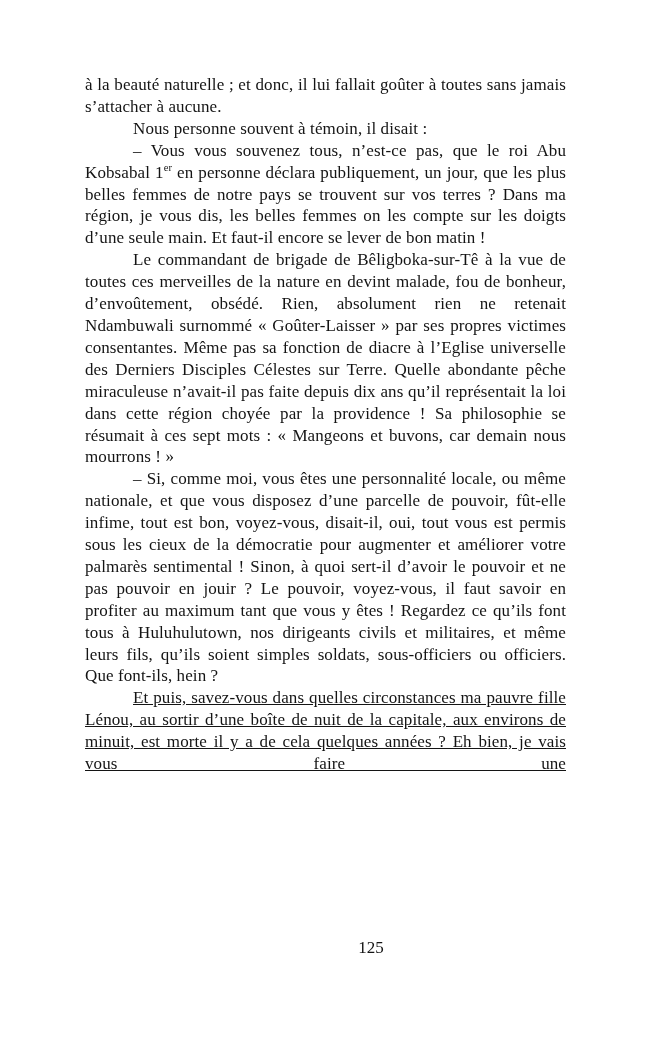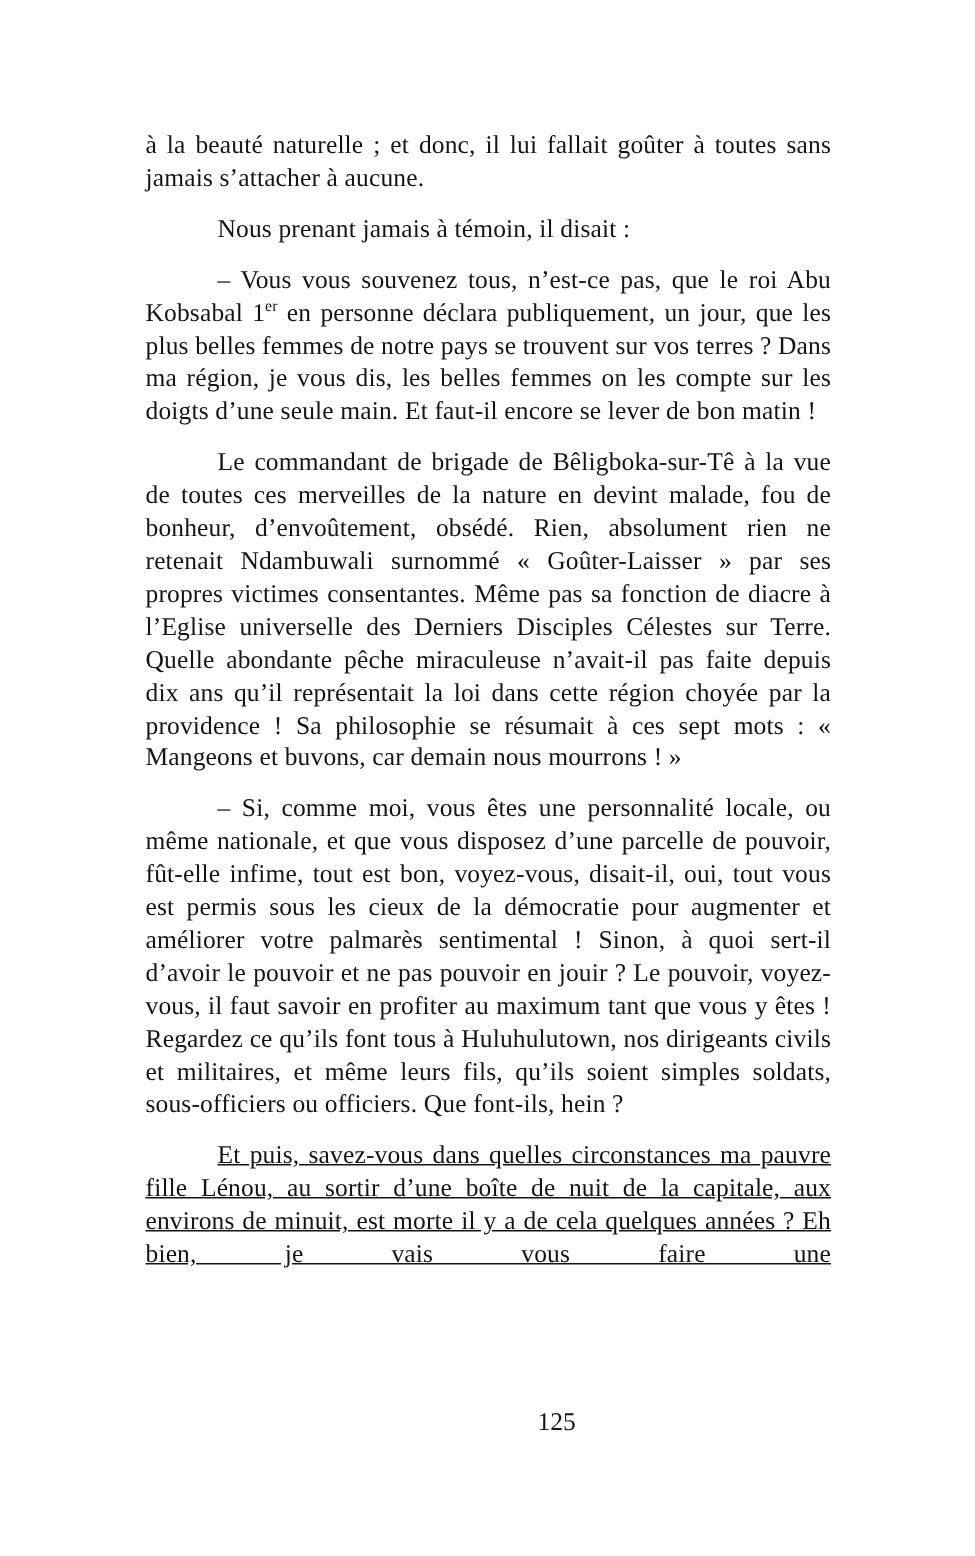--- a/index.html
+++ b/index.html
@@ -19,21 +19,21 @@
     position: absolute;
     left: 85px;
     top: 74px;
     width: 481px;
     text-align: justify;
     font-size: 17px;
     line-height: 21.9px;
     letter-spacing: 0.1px;
   }
   .para {
-    margin: 12px;
+    margin: 0;
     padding: 0;
   }
   .para.indent {
     text-indent: 48px;
   }
   .para.justify-last {
     text-align-last: justify;
     text-decoration: underline;
   }
   sup {
@@ -49,20 +49,20 @@
     text-align: center;
     font-size: 17px;
     padding-left: 46px;
   }
 </style>
 </head>
 <body>
 
 <div class="page-text">
     <p class="para">à la beauté naturelle ; et donc, il lui fallait goûter à toutes sans jamais s’attacher à aucune.</p>
-    <p class="para indent">Nous prenant jamais à témoin, il disait :</p>
+    <p class="para indent">Nous personne souvent à témoin, il disait :</p>
     <p class="para indent">– Vous vous souvenez tous, n’est-ce pas, que le roi Abu Kobsabal 1<sup>er</sup> en personne déclara publiquement, un jour, que les plus belles femmes de notre pays se trouvent sur vos terres ? Dans ma région, je vous dis, les belles femmes on les compte sur les doigts d’une seule main. Et faut-il encore se lever de bon matin !</p>
     <p class="para indent">Le commandant de brigade de Bêligboka-sur-Tê à la vue de toutes ces merveilles de la nature en devint malade, fou de bonheur, d’envoûtement, obsédé. Rien, absolument rien ne retenait Ndambuwali surnommé « Goûter-Laisser » par ses propres victimes consentantes. Même pas sa fonction de diacre à l’Eglise universelle des Derniers Disciples Célestes sur Terre. Quelle abondante pêche miraculeuse n’avait-il pas faite depuis dix ans qu’il représentait la loi dans cette région choyée par la providence ! Sa philosophie se résumait à ces sept mots : « Mangeons et buvons, car demain nous mourrons ! »</p>
     <p class="para indent">– Si, comme moi, vous êtes une personnalité locale, ou même nationale, et que vous disposez d’une parcelle de pouvoir, fût-elle infime, tout est bon, voyez-vous, disait-il, oui, tout vous est permis sous les cieux de la démocratie pour augmenter et améliorer votre palmarès sentimental ! Sinon, à quoi sert-il d’avoir le pouvoir et ne pas pouvoir en jouir ? Le pouvoir, voyez-vous, il faut savoir en profiter au maximum tant que vous y êtes ! Regardez ce qu’ils font tous à Huluhulutown, nos dirigeants civils et militaires, et même leurs fils, qu’ils soient simples soldats, sous-officiers ou officiers. Que font-ils, hein ?</p>
     <p class="para indent justify-last">Et puis, savez-vous dans quelles circonstances ma pauvre fille Lénou, au sortir d’une boîte de nuit de la capitale, aux environs de minuit, est morte il y a de cela quelques années ? Eh bien, je vais vous faire une</p>
   </div>
 
 <div class="page-number">125</div>
 
 </body></html>

